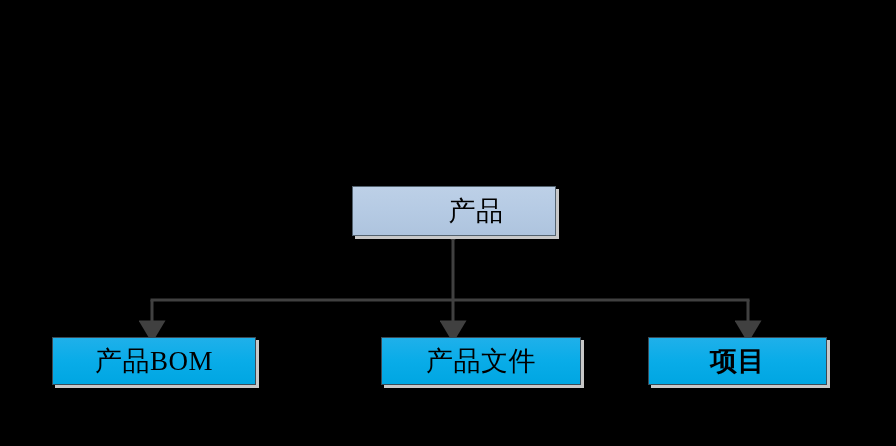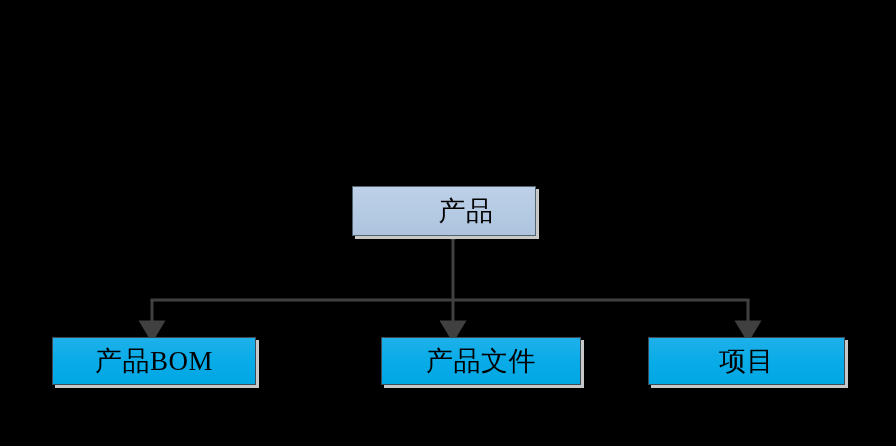--- a/index.html
+++ b/index.html
@@ -77,29 +77,29 @@
     <g stroke="#404040" stroke-width="3" fill="none" stroke-linecap="butt">
       <line x1="453" y1="236" x2="453" y2="300"></line>
       <line x1="150.5" y1="300" x2="749.5" y2="300"></line>
       <line x1="152" y1="300" x2="152" y2="327" marker-end="url(#arrowhead)"></line>
       <line x1="453" y1="300" x2="453" y2="327" marker-end="url(#arrowhead)"></line>
       <line x1="748" y1="300" x2="748" y2="327" marker-end="url(#arrowhead)"></line>
     </g>
     <circle cx="453" cy="237" r="3.2" fill="#404040"></circle>
   </svg>
 
-  <div class="node node-root" style="left:352px; top:186px; width:184px; height:50px;padding-left:44px;">
+  <div class="node node-root" style="left:352px; top:186px; width:204px; height:50px;padding-left:44px;">
     <span class="node-label">产品</span>
   </div>
 
   <div class="node node-child" style="left:52px; top:337px; width:204px; height:48px;">
     <span class="node-label">产品BOM</span>
   </div>
 
   <div class="node node-child" style="left:352px; top:337px; width:200px; height:48px;margin-left:29px;">
     <span class="node-label">产品文件</span>
   </div>
 
-  <div class="node node-child" style="left:648px; top:337px; width:197px; height:48px;">
+  <div class="node node-child" style="left:648px; top:337px; width:179px; height:48px;font-weight:bold;">
     <span class="node-label">项目</span>
   </div>
 
 </div>
 
 </body></html>

